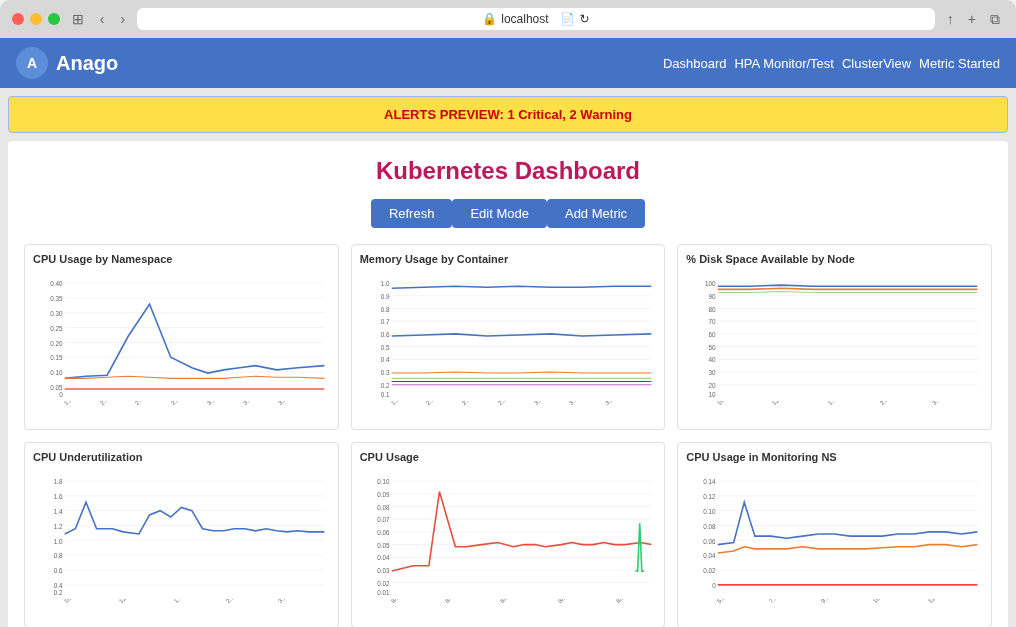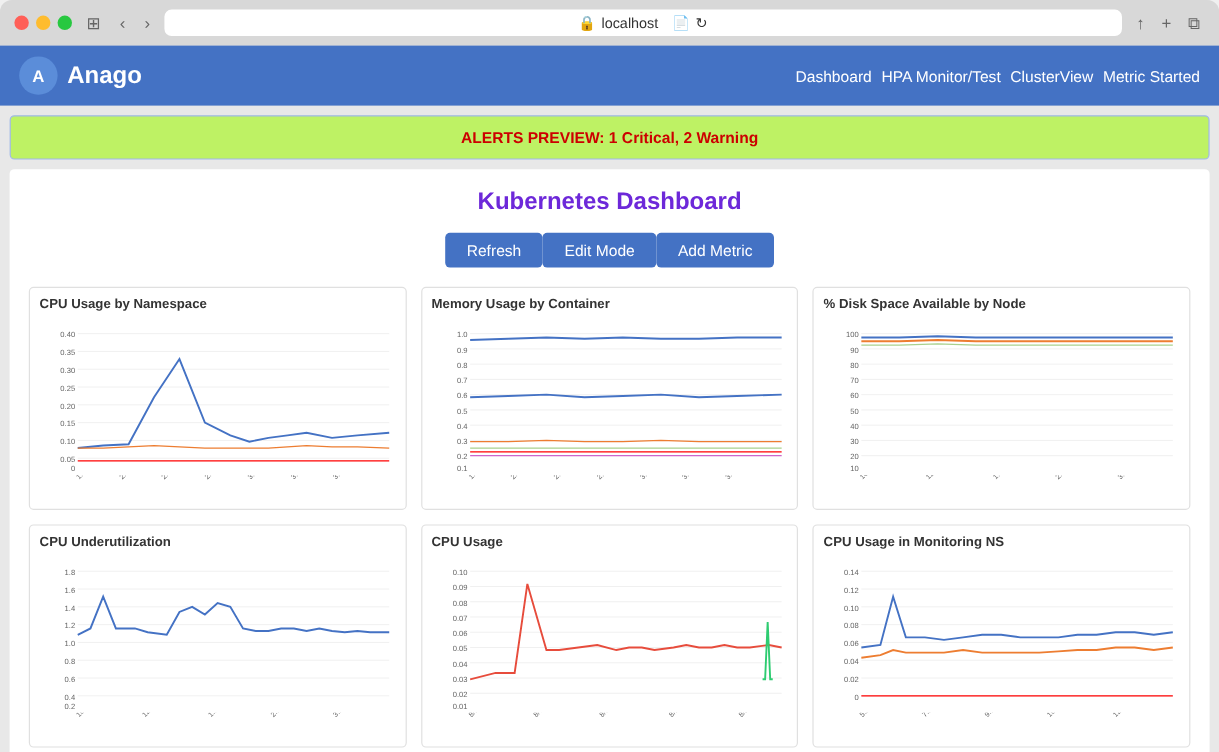--- a/index.html
+++ b/index.html
@@ -18,26 +18,26 @@
     .browser-actions { display: flex; gap: 6px; }
 
     
     .navbar { background: #4472c4; padding: 0 16px; display: flex; align-items: center; height: 50px; }
     .navbar-brand { display: flex; align-items: center; gap: 8px; color: white; font-size: 20px; font-weight: bold; }
     .brand-icon { width: 32px; height: 32px; background: #5b8dd9; border-radius: 50%; display: flex; align-items: center; justify-content: center; color: white; font-size: 14px; font-weight: bold; }
     .navbar-links { margin-left: auto; display: flex; gap: 8px; }
     .nav-link { color: white; text-decoration: none; font-size: 13px; cursor: pointer; }
 
     
-    .alert-banner { background: #bef264; border: 1px solid #a0b8e8; margin: 8px; border-radius: 4px; padding: 10px; text-align: center; }
+    .alert-banner { background: #fde047; border: 1px solid #a0b8e8; margin: 8px; border-radius: 4px; padding: 10px; text-align: center; }
     .alert-text { color: #cc0000; font-weight: bold; font-size: 13px; }
 
     
     .main-content { background: white; margin: 0 8px 8px 8px; border-radius: 4px; padding: 16px; }
-    .page-title { text-align: center; font-size: 20px; font-weight: bold; color: #6d28d9; margin-bottom: 14px; }
+    .page-title { text-align: center; font-size: 24px; font-weight: bold; color: #be185d; margin-bottom: 14px; }
     .toolbar { display: flex; justify-content: center; gap: 0; margin-bottom: 16px; }
     .toolbar-btn { background: #4472c4; color: white; border: none; border-radius: 4px; padding: 7px 18px; font-size: 13px; cursor: pointer; font-weight: 500; }
 
     
     .charts-grid { display: grid; grid-template-columns: 1fr 1fr 1fr; gap: 12px; }
     .chart-card { border: 1px solid #e0e0e0; border-radius: 4px; padding: 8px; }
     .chart-title { font-size: 11px; font-weight: bold; color: #333; margin-bottom: 6px; }
     .chart-area { position: relative; width: 100%; height: 130px; }
     svg.chart { width: 100%; height: 100%; }
   </style>

